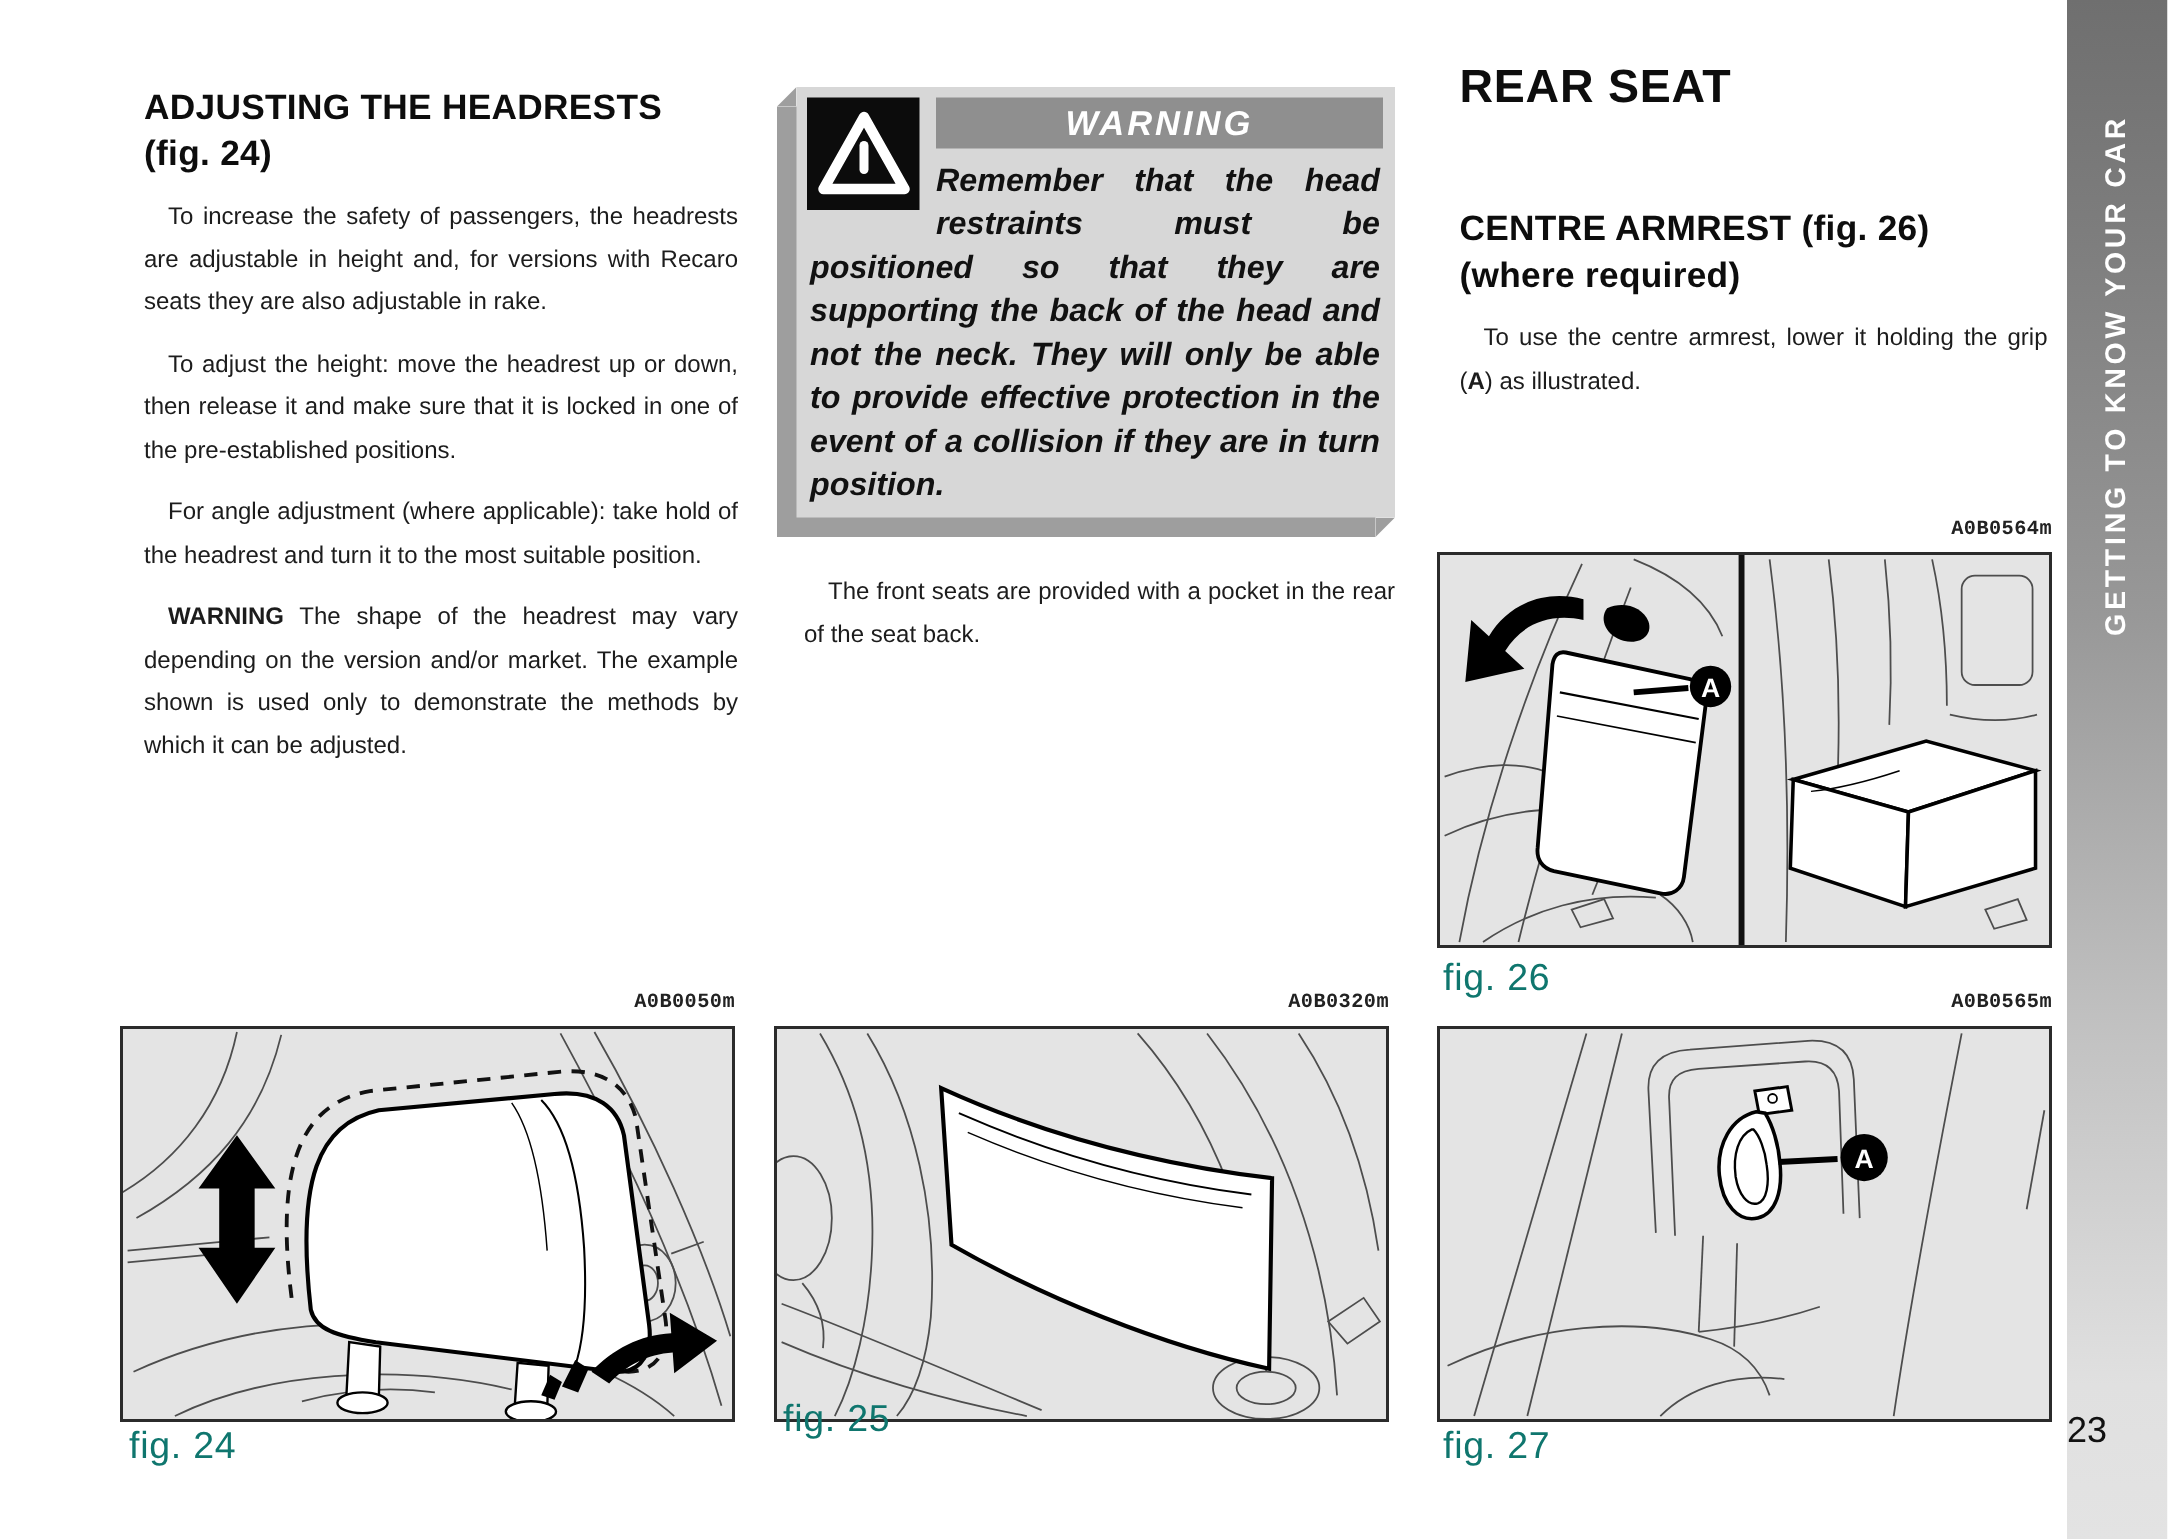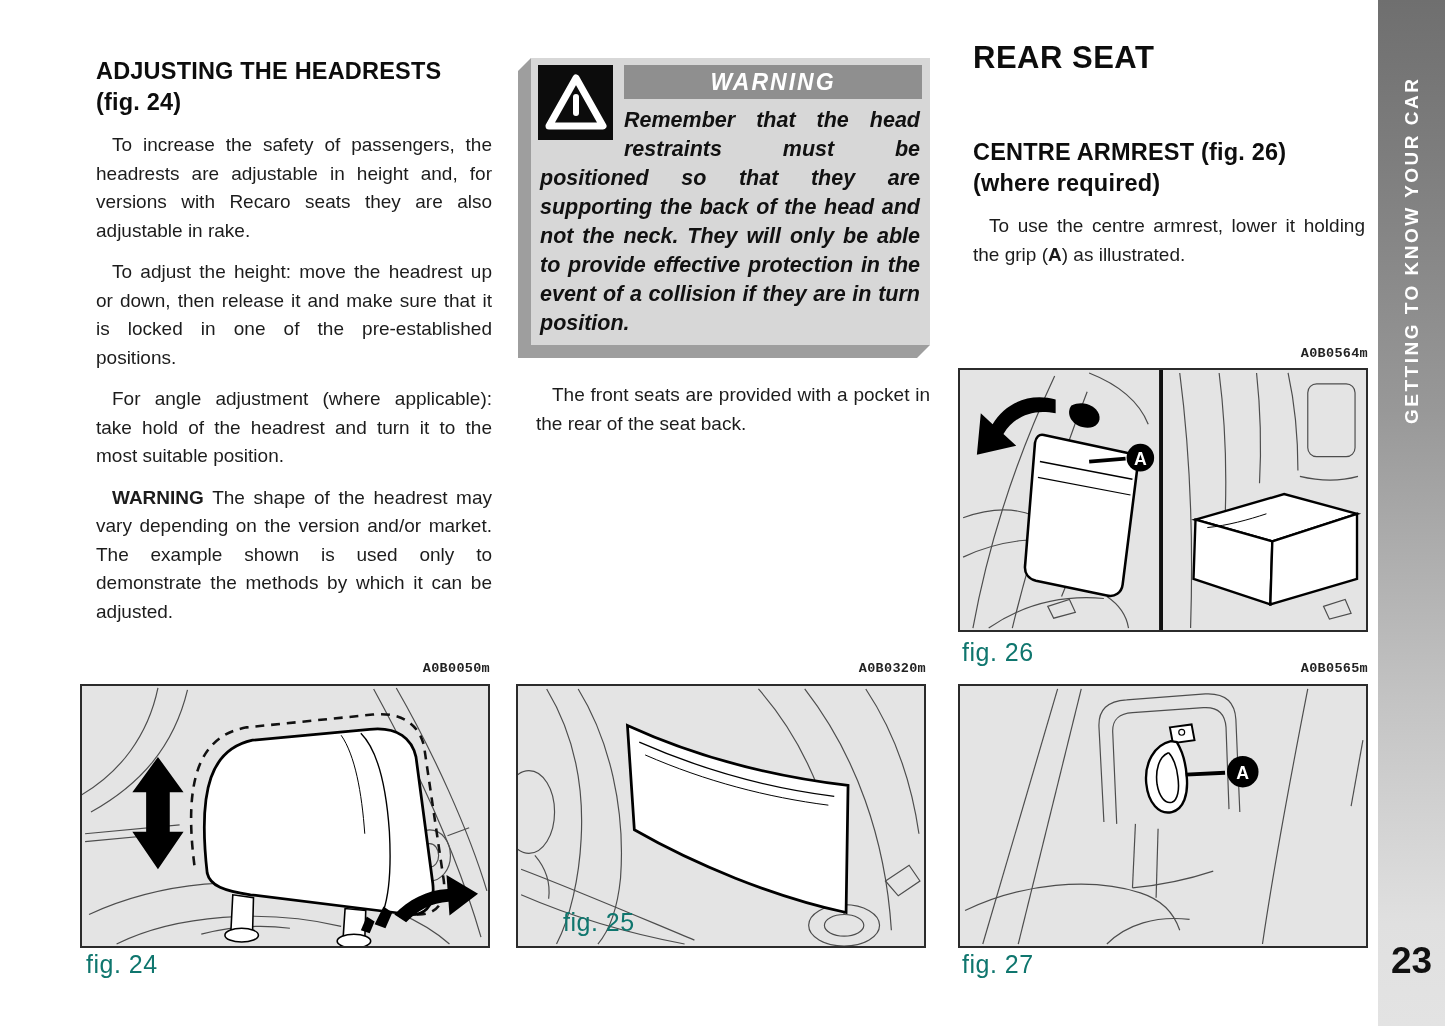--- a/index.html
+++ b/index.html
@@ -16,21 +16,21 @@
   
   .col { width:396px; }
   h2.sec {
     font-size:23.5px; font-weight:bold; line-height:31px;
     letter-spacing:0.2px; white-space:pre-line; color:#0d0d0d;
   }
   h1.main {
     font-size:31px; font-weight:bold; letter-spacing:0.5px; color:#0d0d0d;
   }
   p.body {
-    font-size:19px; line-height:28.5px; text-align:justify;
+    font-size:16px; line-height:28.5px; text-align:justify;
     text-indent:16px; margin-top:13px; color:#1c1c1c;
   }
   p.body .lead { font-weight:bold; }
   p.body .boldA { font-weight:bold; }
 
   
   .wbox {
     left:531px; top:58px; width:399px; height:287px;
     background:#d7d7d7;
     box-shadow:-13px 13px 0 #9e9e9e;
@@ -78,21 +78,21 @@
   }
   .sidebar-text {
     position:absolute; top:52px; left:0; width:100%; height:396px;
     display:flex; align-items:center; justify-content:center;
     writing-mode:vertical-rl; transform:rotate(180deg);
     color:#fff; font-weight:bold; font-size:19px; letter-spacing:2.5px;
     white-space:nowrap;
   }
   .page-num {
     position:absolute; top:940px; left:0; width:100%;
-    text-align:center; font-size:37px; font-weight:bold; color:#111;
+    font-size:24px; font-weight:normal; color:#111;
   }
 
   .thin { stroke:#4d4d4d; stroke-width:1.2; fill:none; }
   .callout-text { fill:#fff; font-weight:bold; font-size:18px; font-family:"Liberation Sans",sans-serif; }
 </style>
 </head>
 <body>
 
 <div class="abs col" style="left:96px; top:56px;">
   <h2 class="sec">ADJUSTING THE HEADRESTS
@@ -228,21 +228,21 @@
       <path d="M 2,186 C 60,208 125,236 178,258"></path>
       <ellipse cx="330" cy="243" rx="36" ry="21"></ellipse>
       <ellipse cx="330" cy="243" rx="20" ry="11"></ellipse>
       <path d="M 372,198 L 396,182 L 407,198 L 385,213 Z"></path>
     </g>
     <path d="M 110,40 C 180,72 258,92 334,101 L 332,230 C 258,214 178,181 117,146 Z" fill="#fff" stroke="#000" stroke-width="2.8"></path>
     <path d="M 122,57 C 188,86 256,104 320,112" stroke="#000" stroke-width="1.3" fill="none"></path>
     <path d="M 128,70 C 190,97 252,113 314,121" stroke="#000" stroke-width="1" fill="none"></path>
   </svg>
 </div>
-<div class="abs figcap" style="left:522px; top:908px;margin-left:41px;">fig. 25</div>
+<div class="abs figcap" style="left:522px; top:932px;">fig. 25</div>
 
 <div class="abs figcode" style="left:958px; top:661px;">A0B0565m</div>
 <div class="abs figbox" style="left:958px; top:684px;">
   <svg viewBox="0 0 410 264">
     <g class="thin">
       <path d="M 98,3 L 22,262"></path>
       <path d="M 122,3 L 58,262"></path>
       <path d="M 352,3 C 335,90 318,180 306,262"></path>
       <path d="M 408,55 L 396,122"></path>
       <path d="M 145,138 L 140,42 C 139,24 149,15 168,14 L 248,8 C 268,7 278,16 279,34 L 283,128"></path>

